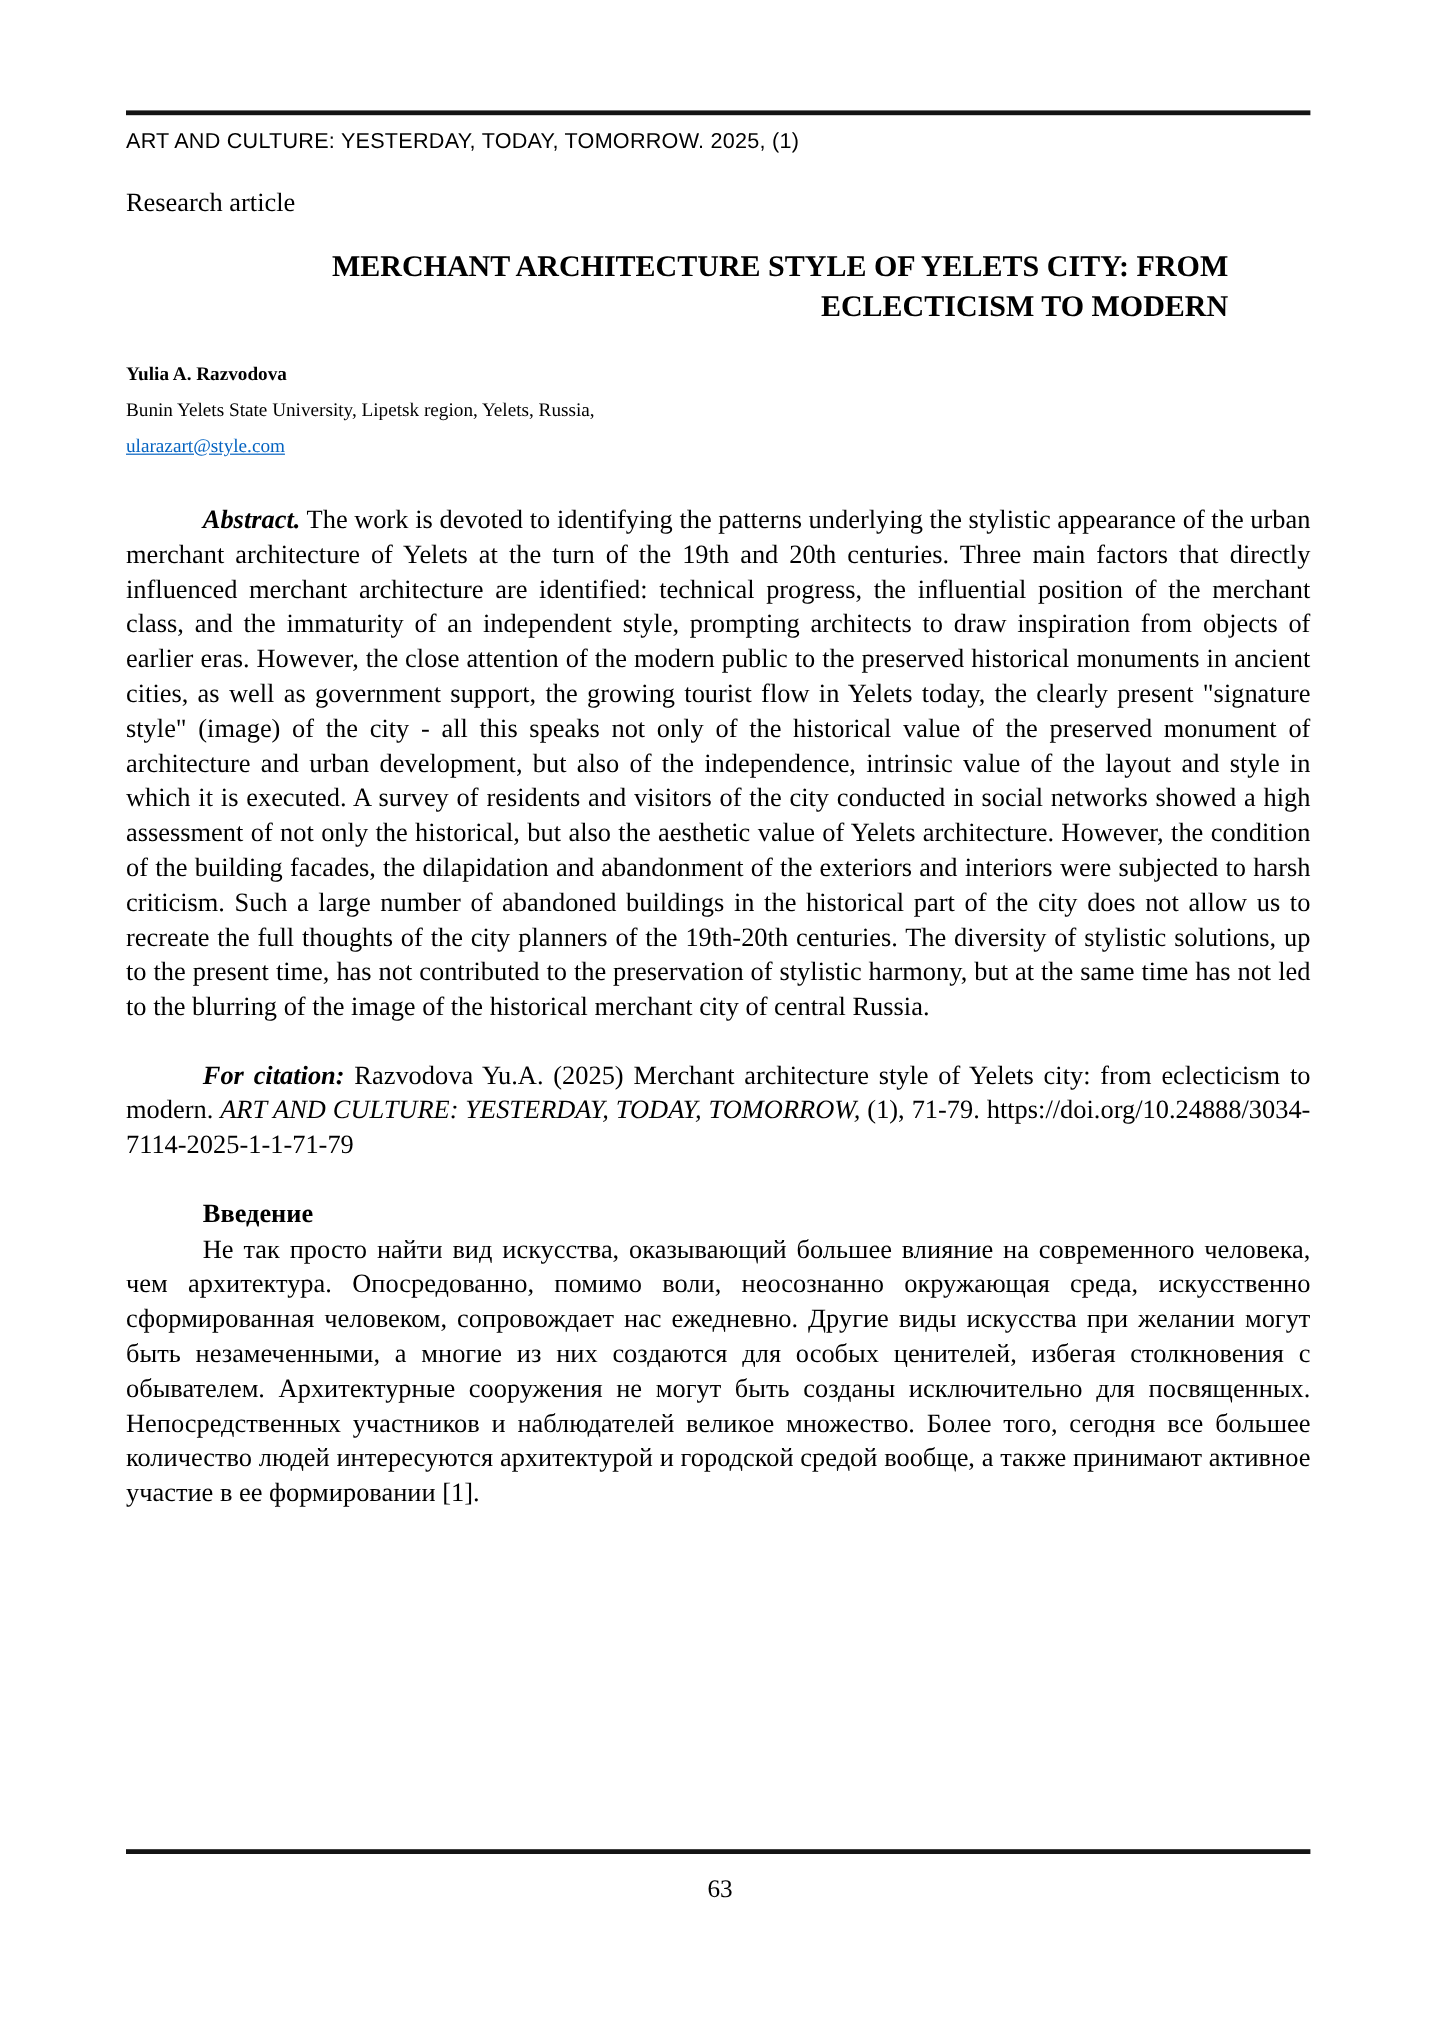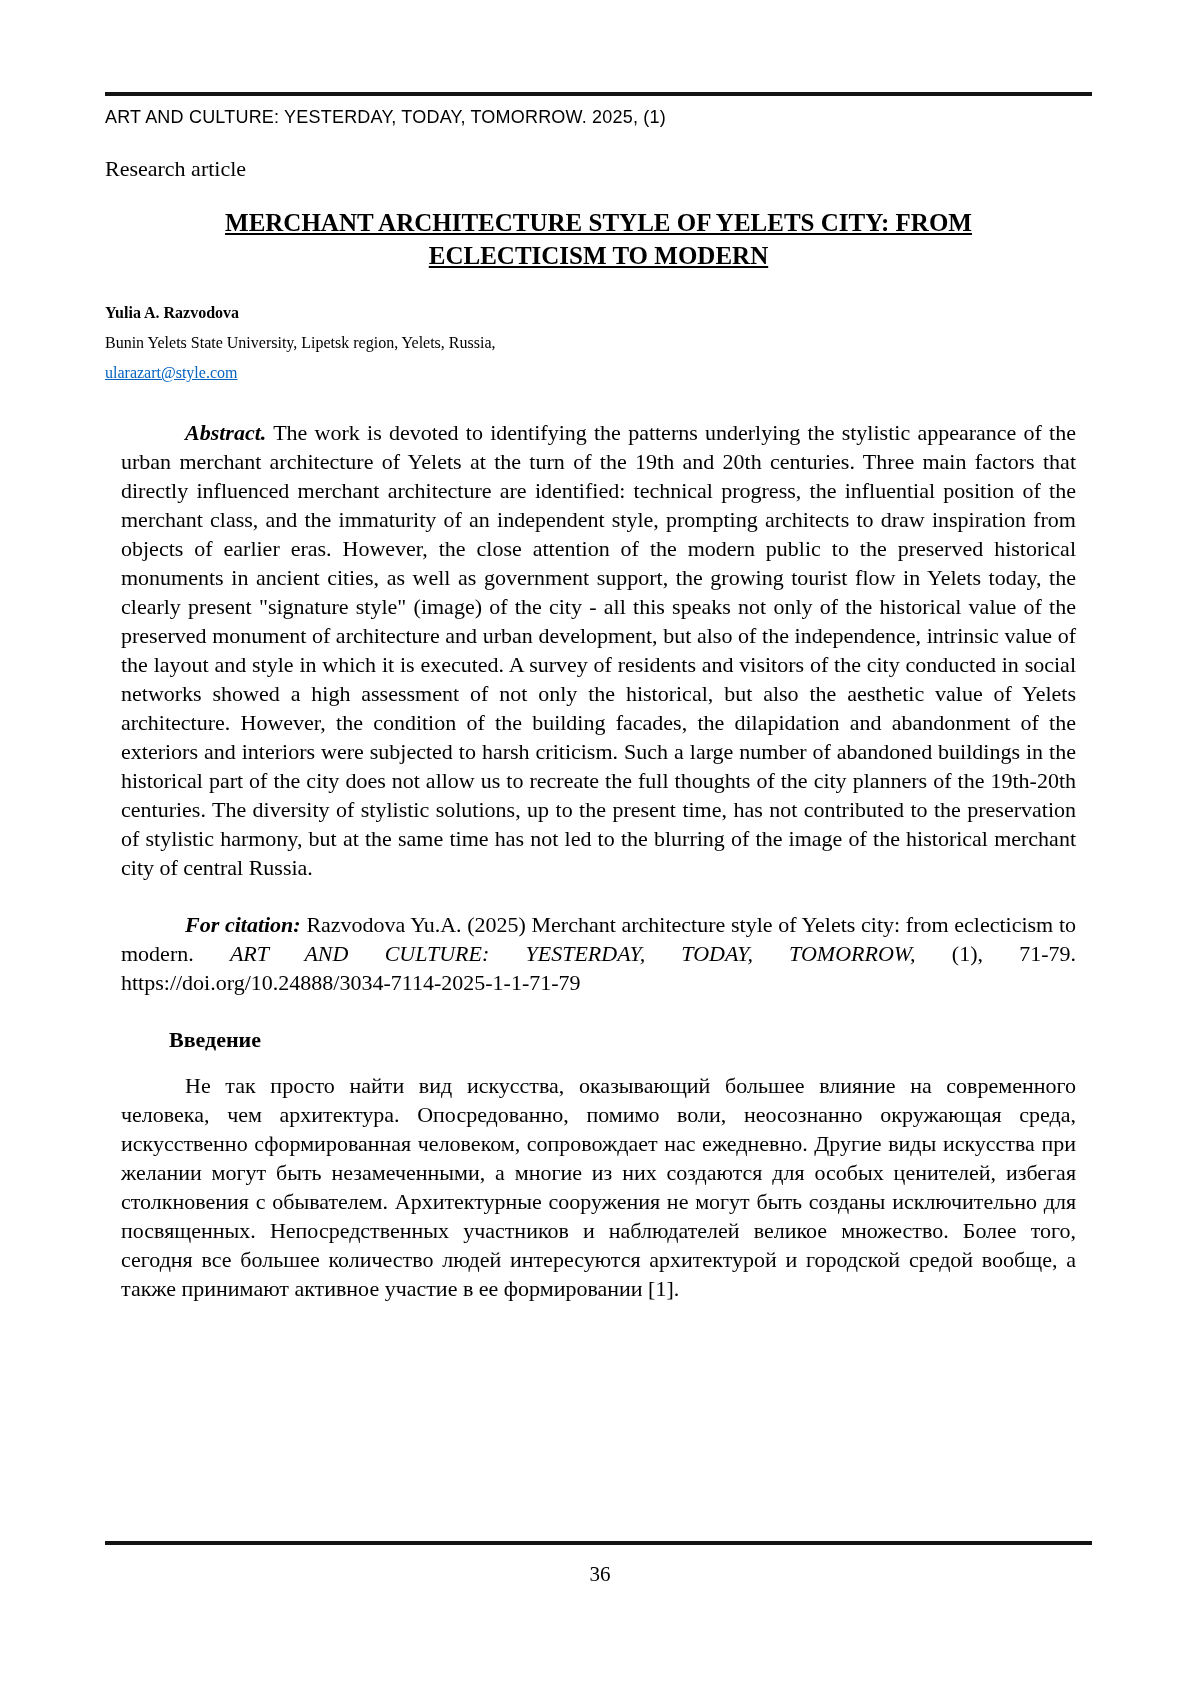--- a/index.html
+++ b/index.html
@@ -28,39 +28,38 @@
     white-space: nowrap;
   }
   .article-type {
     margin-top: 24px;
     font-size: 22px;
     line-height: 30px;
   }
   .article-title {
     margin: 22px auto 0;
     max-width: 850px;
-    text-align: center;
+    text-align: right;
     font-weight: bold;
     font-size: 25px;
     line-height: 33px;
-    text-decoration: underline;
   }
   .author-block {
     margin-top: 26px;
     font-size: 16px;
     line-height: 30px;
   }
   .author-name { font-weight: bold; }
   .email-link {
     color: #0563C1;
     text-decoration: underline;
     cursor: pointer;
   }
   .para {
-    margin: 16px;
+    margin: 0;
     font-size: 22px;
     line-height: 29px;
     text-align: justify;
     text-indent: 64px;
     hyphens: auto;
     -webkit-hyphens: auto;
   }
   .para.abstract { margin-top: 30px; }
   .para.citation { margin-top: 28px; }
   .bi { font-weight: bold; font-style: italic; }
@@ -122,14 +121,14 @@
       <span>(1), 71-79. https://doi.org/10.24888/3034-7114-2025-1-1-71-79</span>
     </p>
 
     <h2 class="section-heading" lang="ru">Введение</h2>
 
     <p class="para intro" lang="ru">Не так просто найти вид искусства, оказывающий большее влияние на современного человека, чем архитектура. Опосредованно, помимо воли, неосознанно окружающая среда, искусственно сформированная человеком, сопровождает нас ежедневно. Другие виды искусства при желании могут быть незамеченными, а многие из них создаются для особых ценителей, избегая столкновения с обывателем. Архитектурные сооружения не могут быть созданы исключительно для посвященных. Непосредственных участников и наблюдателей великое множество. Более того, сегодня все большее количество людей интересуются архитектурой и городской средой вообще, а также принимают активное участие в ее формировании [1].</p>
 
   </div>
 
   <div class="rule footer-rule" style="background: rgb(20, 20, 20);"></div>
-  <div class="page-number">36</div>
+  <div class="page-number">63</div>
 </div>
 
 </body></html>

